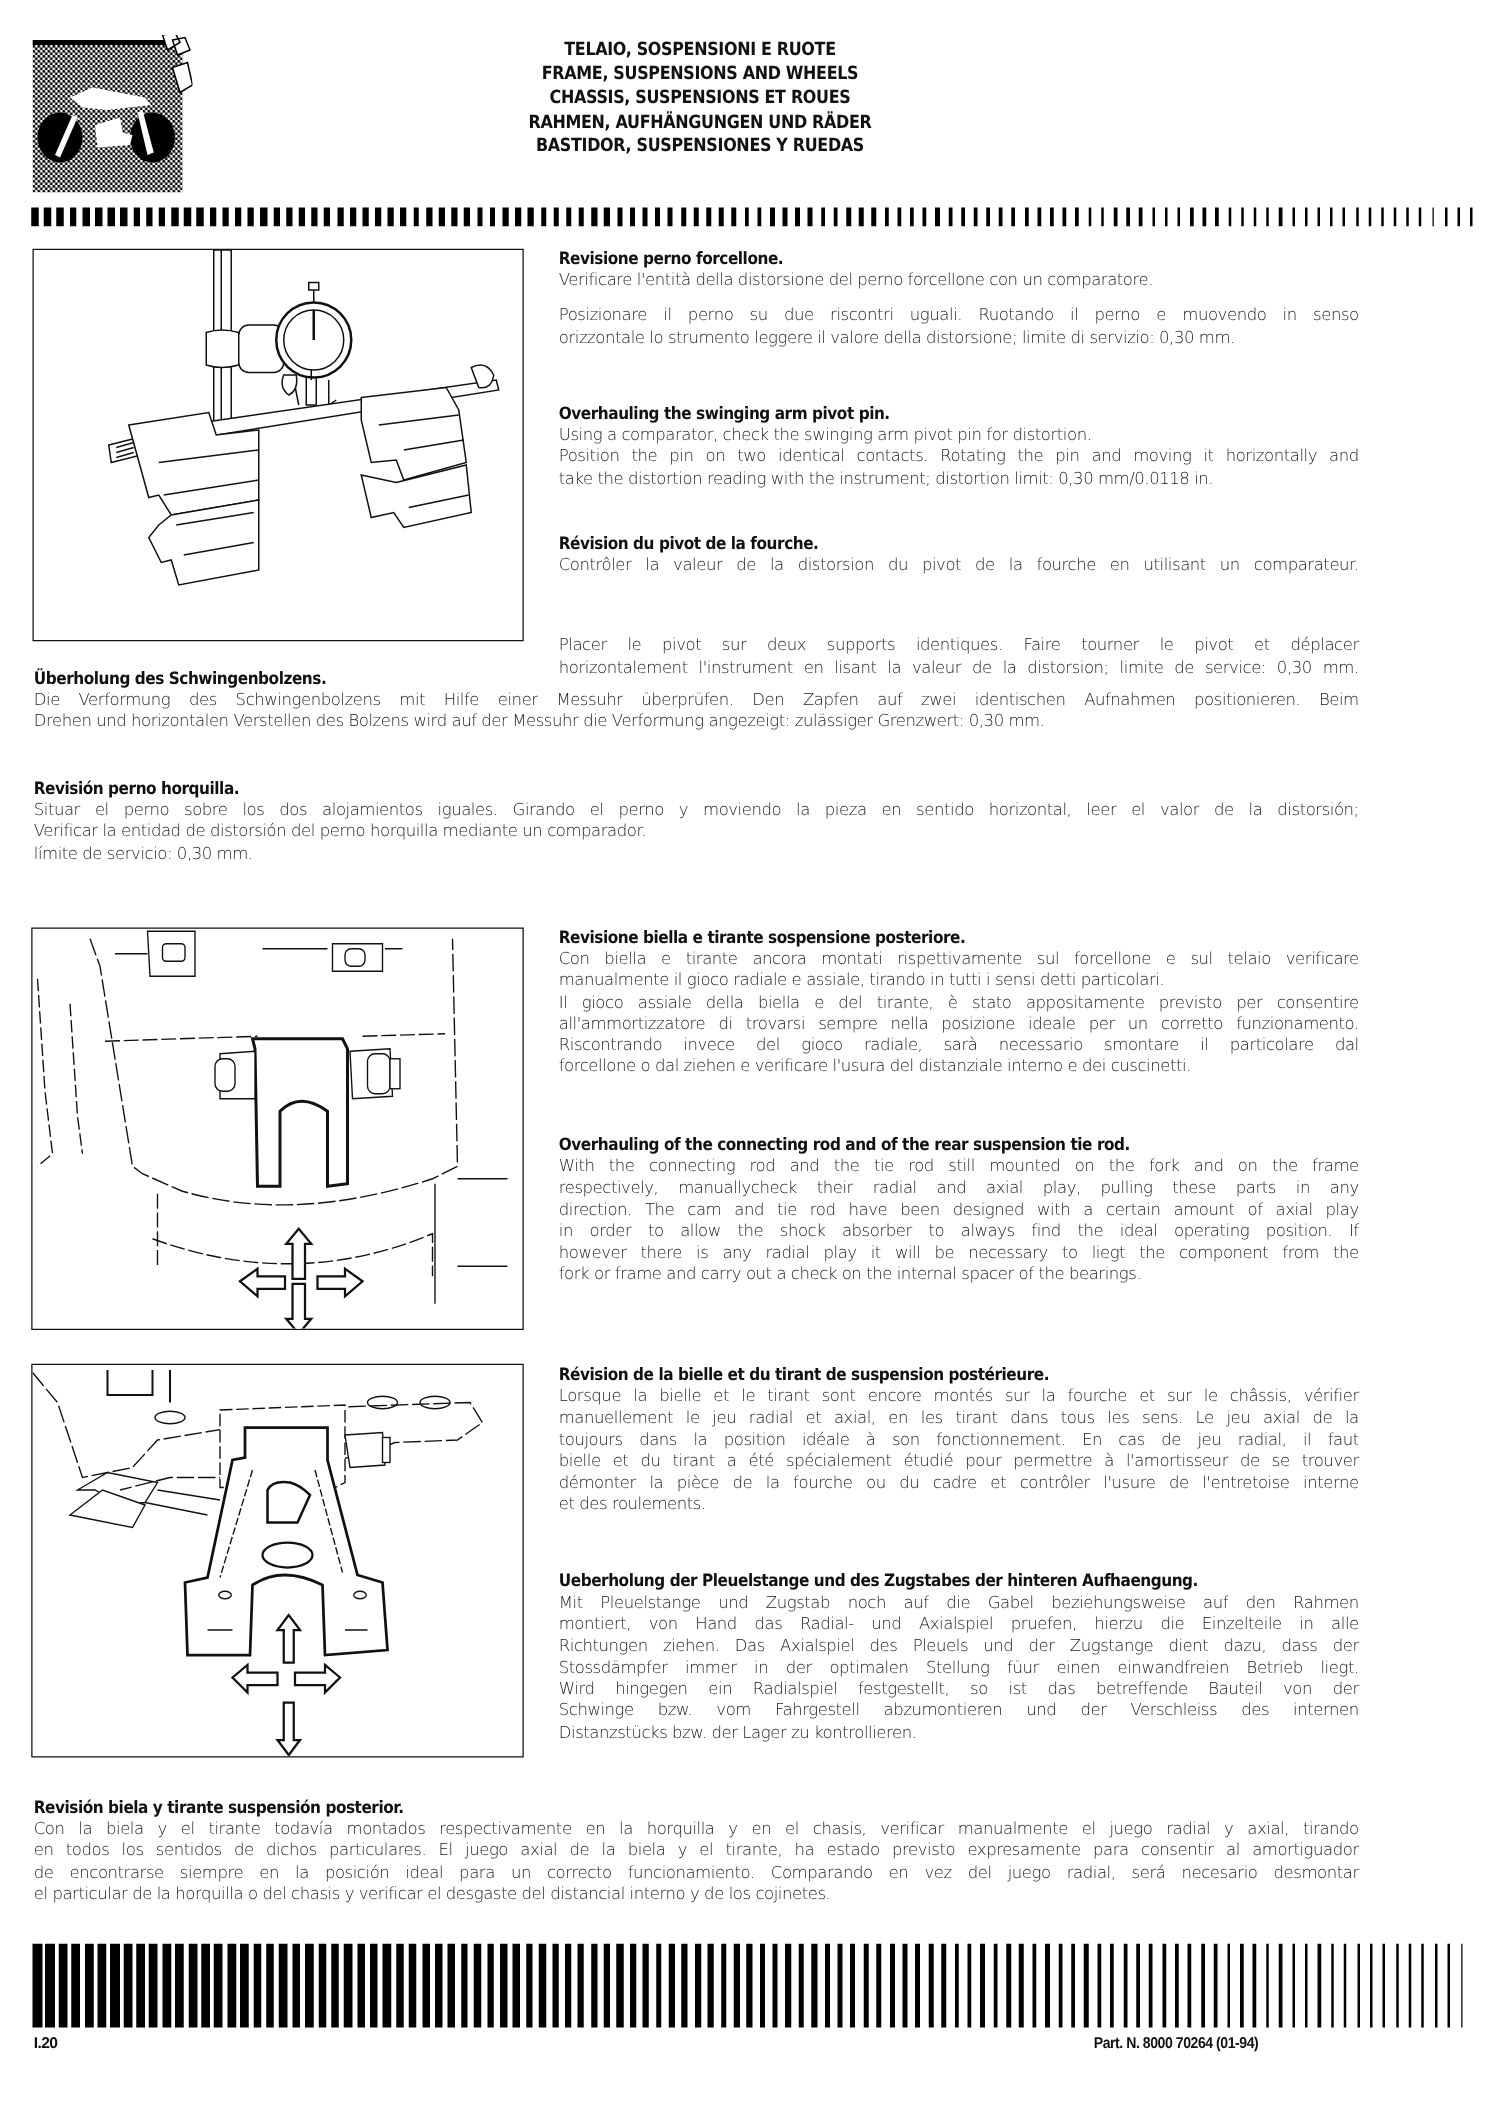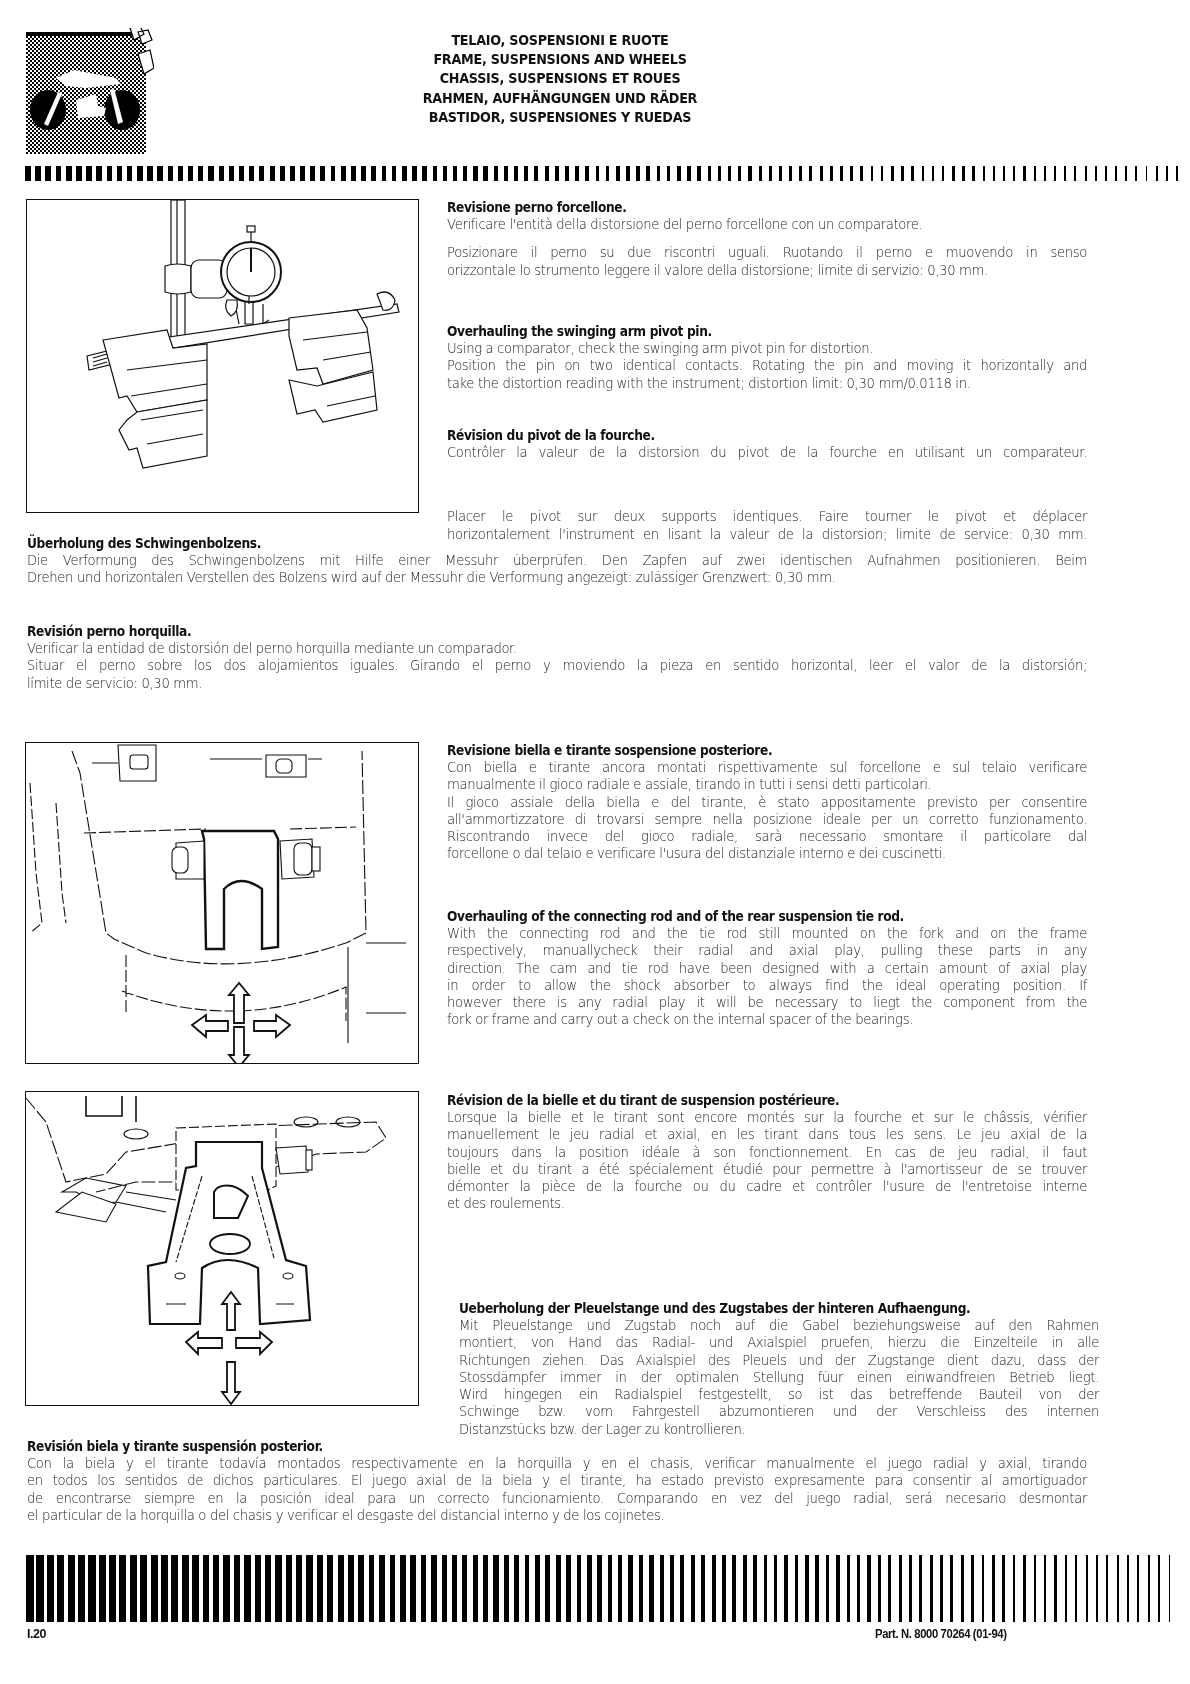--- a/index.html
+++ b/index.html
@@ -223,22 +223,22 @@
 </div>
 
 <div class="sec justify" style="left:27px; top:535px; width:1060px;">
   <h3>Überholung des Schwingenbolzens.</h3>
   <div class="ln" style="display: block; width: 1060px;">Die Verformung des Schwingenbolzens mit Hilfe einer Messuhr überprüfen. Den Zapfen auf zwei identischen Aufnahmen positionieren. Beim</div>
   <div class="ln last" style="display: block;">Drehen und horizontalen Verstellen des Bolzens wird auf der Messuhr die Verformung angezeigt: zulässiger Grenzwert: 0,30 mm.</div>
 </div>
 
 <div class="sec justify" style="left:27px; top:623px; width:1060px;">
   <h3>Revisión perno horquilla.</h3>
+  <div class="ln" style="display: block; width: 1060px;">Situar el perno sobre los dos alojamientos iguales. Girando el perno y moviendo la pieza en sentido horizontal, leer el valor de la distorsión;</div>
   <div class="ln" style="text-align-last: left; display: block;">Verificar la entidad de distorsión del perno horquilla mediante un comparador.</div>
-  <div class="ln" style="display: block; width: 1060px;">Situar el perno sobre los dos alojamientos iguales. Girando el perno y moviendo la pieza en sentido horizontal, leer el valor de la distorsión;</div>
   <div class="ln last" style="display: block;">límite de servicio: 0,30 mm.</div>
 </div>
 
 <div class="fig" style="left:25px; top:742px; width:392px; height:320px;">
   <svg viewBox="0 0 392 320" fill="none" stroke="#111" stroke-width="1.1">
     <path d="M46 8 L54 30 L80 190 L88 196 L120 210 Q210 236 320 200 L340 190 L336 8" stroke-dasharray="14 3"></path>
     <path d="M4 40 L10 130 L16 180 L4 190 M30 60 L36 150 L40 180" stroke-dasharray="10 3"></path>
     <path d="M66 20 L92 20 M92 2 L130 2 L130 38 L94 38 Z" fill="#fff"></path>
     <rect x="104" y="12" width="18" height="14" rx="3"></rect>
     <path d="M240 12 L280 12 L280 34 L240 34 Z" fill="#fff"></path>
@@ -261,21 +261,21 @@
   </svg>
 </div>
 
 <div class="sec justify" style="left:447px; top:742px; width:640px;">
   <h3>Revisione biella e tirante sospensione posteriore.</h3>
   <div class="ln" style="display: block; width: 640px;">Con biella e tirante ancora montati rispettivamente sul forcellone e sul telaio verificare</div>
   <div class="ln" style="text-align-last: left; display: block;">manualmente il gioco radiale e assiale, tirando in tutti i sensi detti particolari.</div>
   <div class="ln" style="display: block; width: 640px;">Il gioco assiale della biella e del tirante, è stato appositamente previsto per consentire</div>
   <div class="ln" style="display: block; width: 640px;">all'ammortizzatore di trovarsi sempre nella posizione ideale per un corretto funzionamento.</div>
   <div class="ln" style="display: block; width: 640px;">Riscontrando invece del gioco radiale, sarà necessario smontare il particolare dal</div>
-  <div class="ln last" style="display: block;">forcellone o dal telaio e verificare l'usura del distanziale interno e dei cuscinetti.</div>
+  <div class="ln last" style="display: block;">forcellone o dal ziehen e verificare l'usura del distanziale interno e dei cuscinetti.</div>
 </div>
 
 <div class="sec justify" style="left:447px; top:908px; width:640px;">
   <h3>Overhauling of the connecting rod and of the rear suspension tie rod.</h3>
   <div class="ln" style="display: block; width: 640px;">With the connecting rod and the tie rod still mounted on the fork and on the frame</div>
   <div class="ln" style="display: block; width: 640px;">respectively, manuallycheck their radial and axial play, pulling these parts in any</div>
   <div class="ln" style="display: block; width: 640px;">direction. The cam and tie rod have been designed with a certain amount of axial play</div>
   <div class="ln" style="display: block; width: 640px;">in order to allow the shock absorber to always find the ideal operating position. If</div>
   <div class="ln" style="display: block; width: 640px;">however there is any radial play it will be necessary to liegt the component from the</div>
   <div class="ln last" style="display: block;">fork or frame and carry out a check on the internal spacer of the bearings.</div>
@@ -312,21 +312,21 @@
 <div class="sec justify" style="left:447px; top:1092px; width:640px;">
   <h3>Révision de la bielle et du tirant de suspension postérieure.</h3>
   <div class="ln" style="display: block; width: 640px;">Lorsque la bielle et le tirant sont encore montés sur la fourche et sur le châssis, vérifier</div>
   <div class="ln" style="display: block; width: 640px;">manuellement le jeu radial et axial, en les tirant dans tous les sens. Le jeu axial de la</div>
   <div class="ln" style="display: block; width: 640px;">toujours dans la position idéale à son fonctionnement. En cas de jeu radial, il faut</div>
   <div class="ln" style="display: block; width: 640px;">bielle et du tirant a été spécialement étudié pour permettre à l'amortisseur de se trouver</div>
   <div class="ln" style="display: block; width: 640px;">démonter la pièce de la fourche ou du cadre et contrôler l'usure de l'entretoise interne</div>
   <div class="ln last" style="display: block;">et des roulements.</div>
 </div>
 
-<div class="sec justify" style="left:447px; top:1300px; width:640px;margin-left:12px;">
+<div class="sec justify" style="left:447px; top:1257px; width:640px;">
   <h3>Ueberholung der Pleuelstange und des Zugstabes der hinteren Aufhaengung.</h3>
   <div class="ln" style="display: block; width: 640px;">Mit Pleuelstange und Zugstab noch auf die Gabel beziehungsweise auf den Rahmen</div>
   <div class="ln" style="display: block; width: 640px;">montiert, von Hand das Radial- und Axialspiel pruefen, hierzu die Einzelteile in alle</div>
   <div class="ln" style="display: block; width: 640px;">Richtungen ziehen. Das Axialspiel des Pleuels und der Zugstange dient dazu, dass der</div>
   <div class="ln" style="display: block; width: 640px;">Stossdämpfer immer in der optimalen Stellung füur einen einwandfreien Betrieb liegt.</div>
   <div class="ln" style="display: block; width: 640px;">Wird hingegen ein Radialspiel festgestellt, so ist das betreffende Bauteil von der</div>
   <div class="ln" style="display: block; width: 640px;">Schwinge bzw. vom Fahrgestell abzumontieren und der Verschleiss des internen</div>
   <div class="ln last" style="display: block;">Distanzstücks bzw. der Lager zu kontrollieren.</div>
 </div>
 

